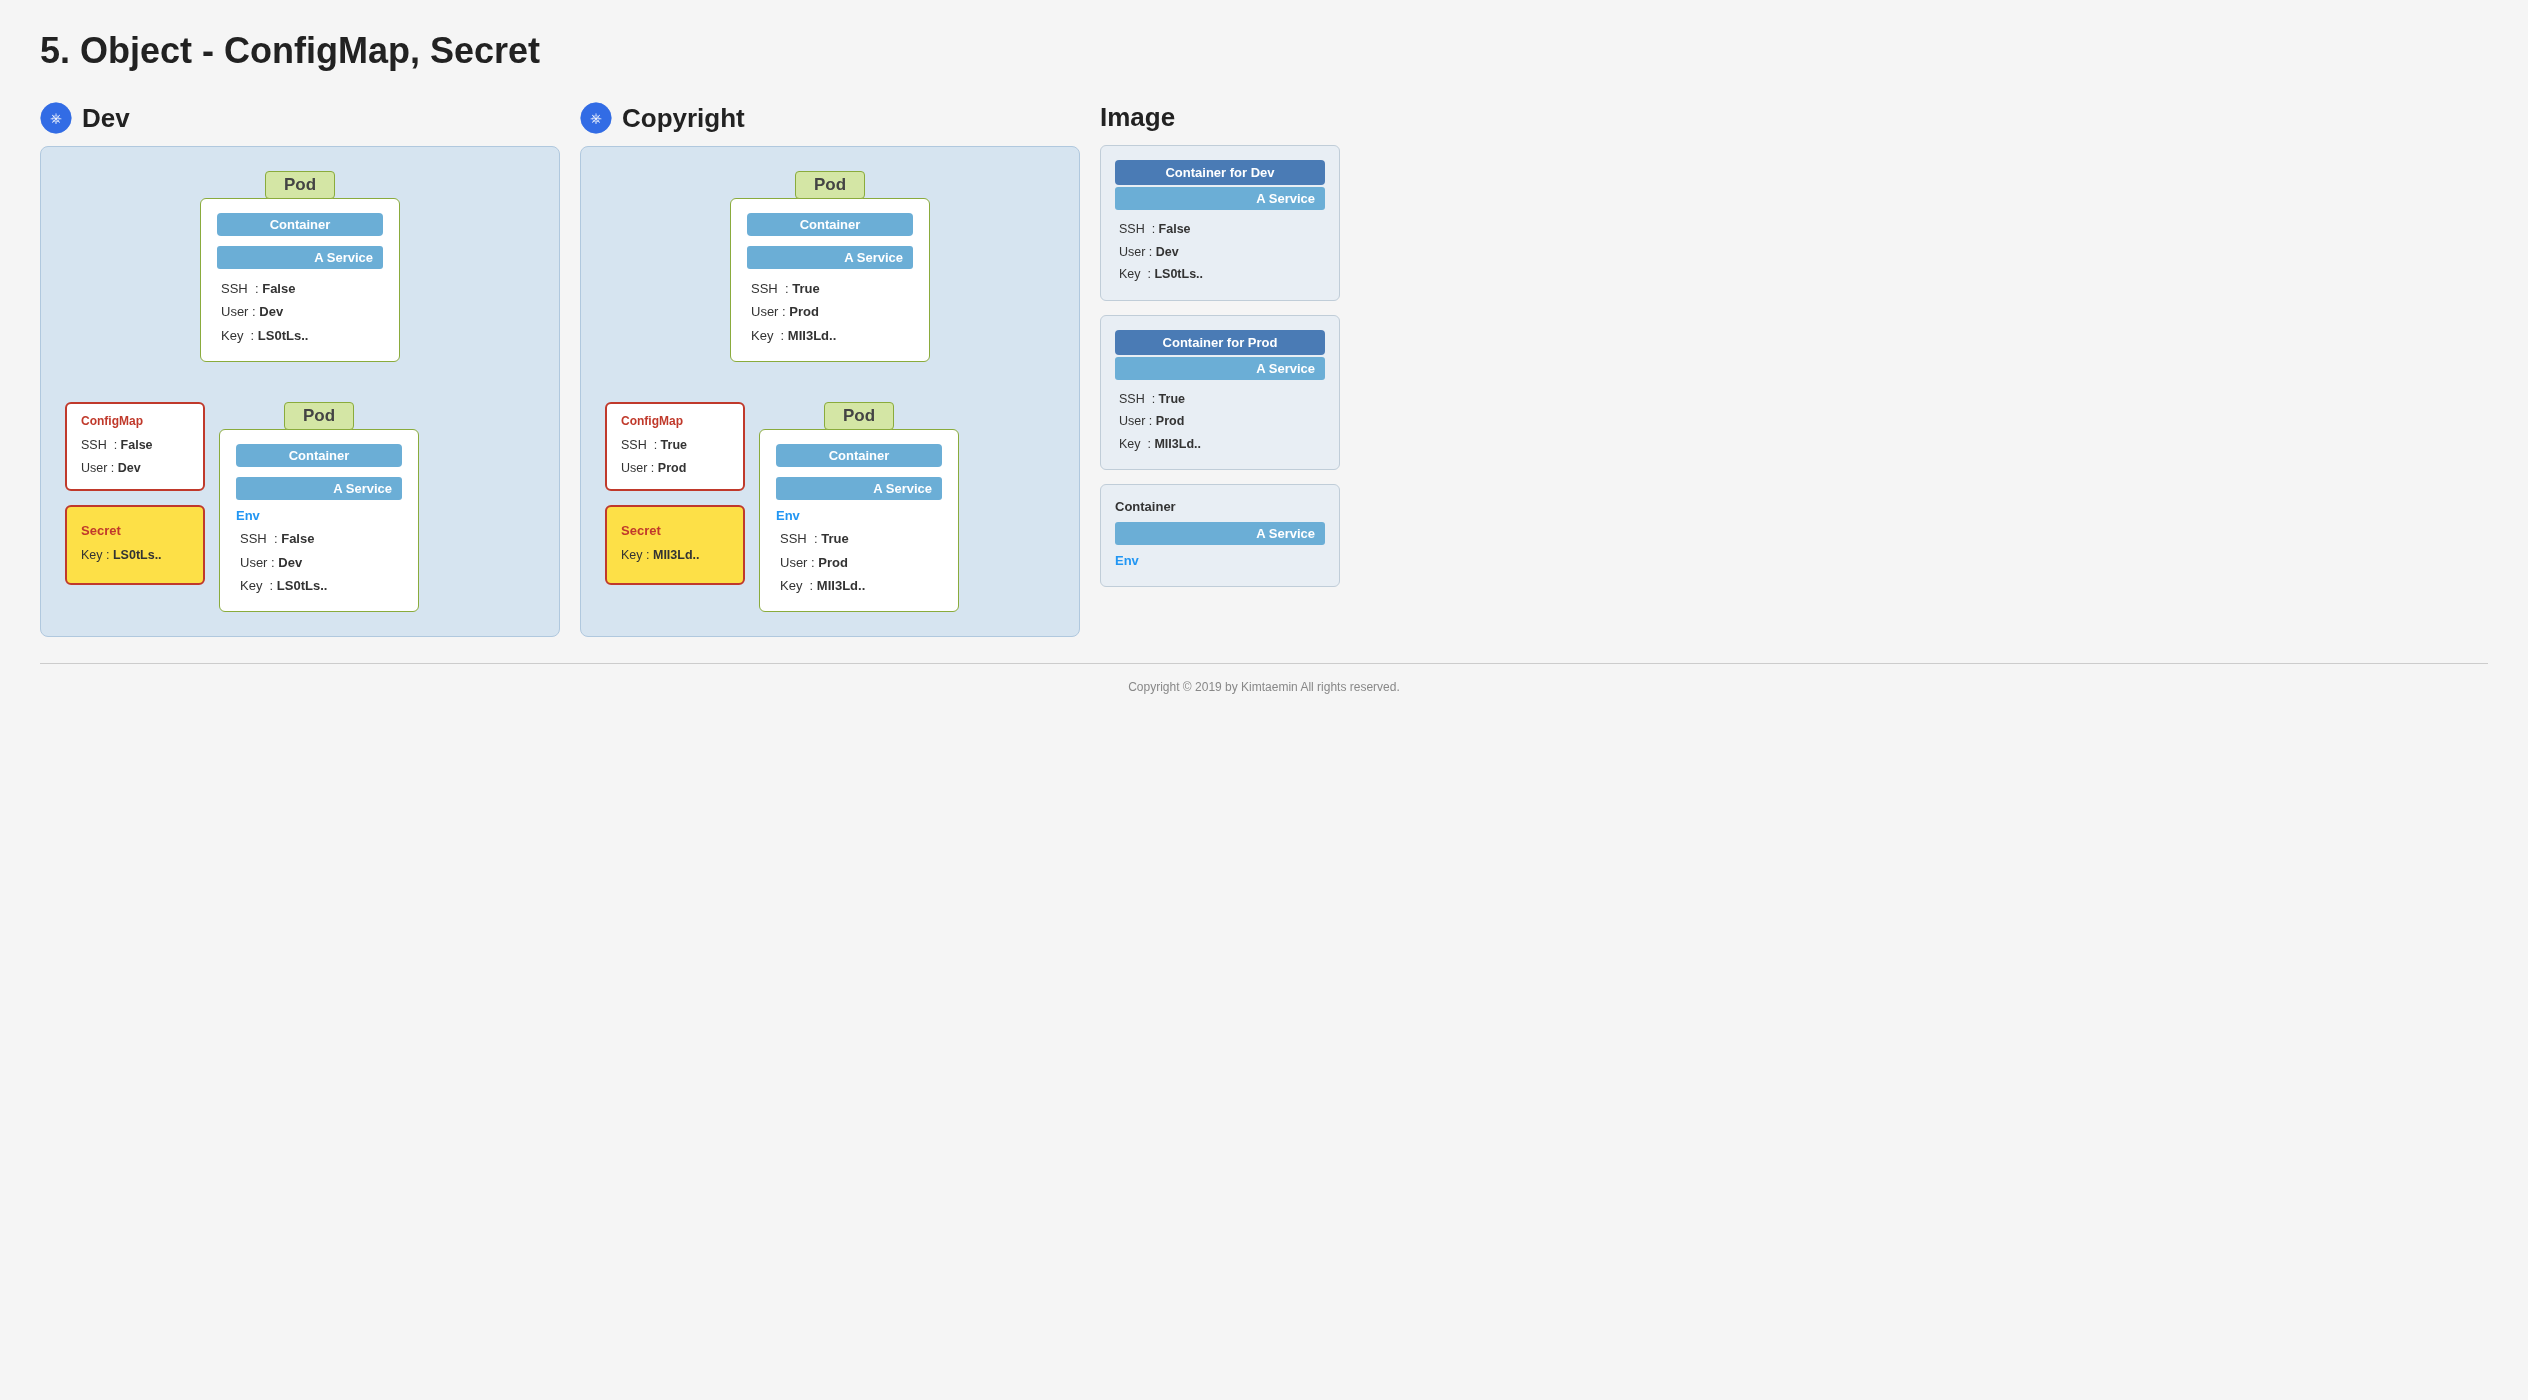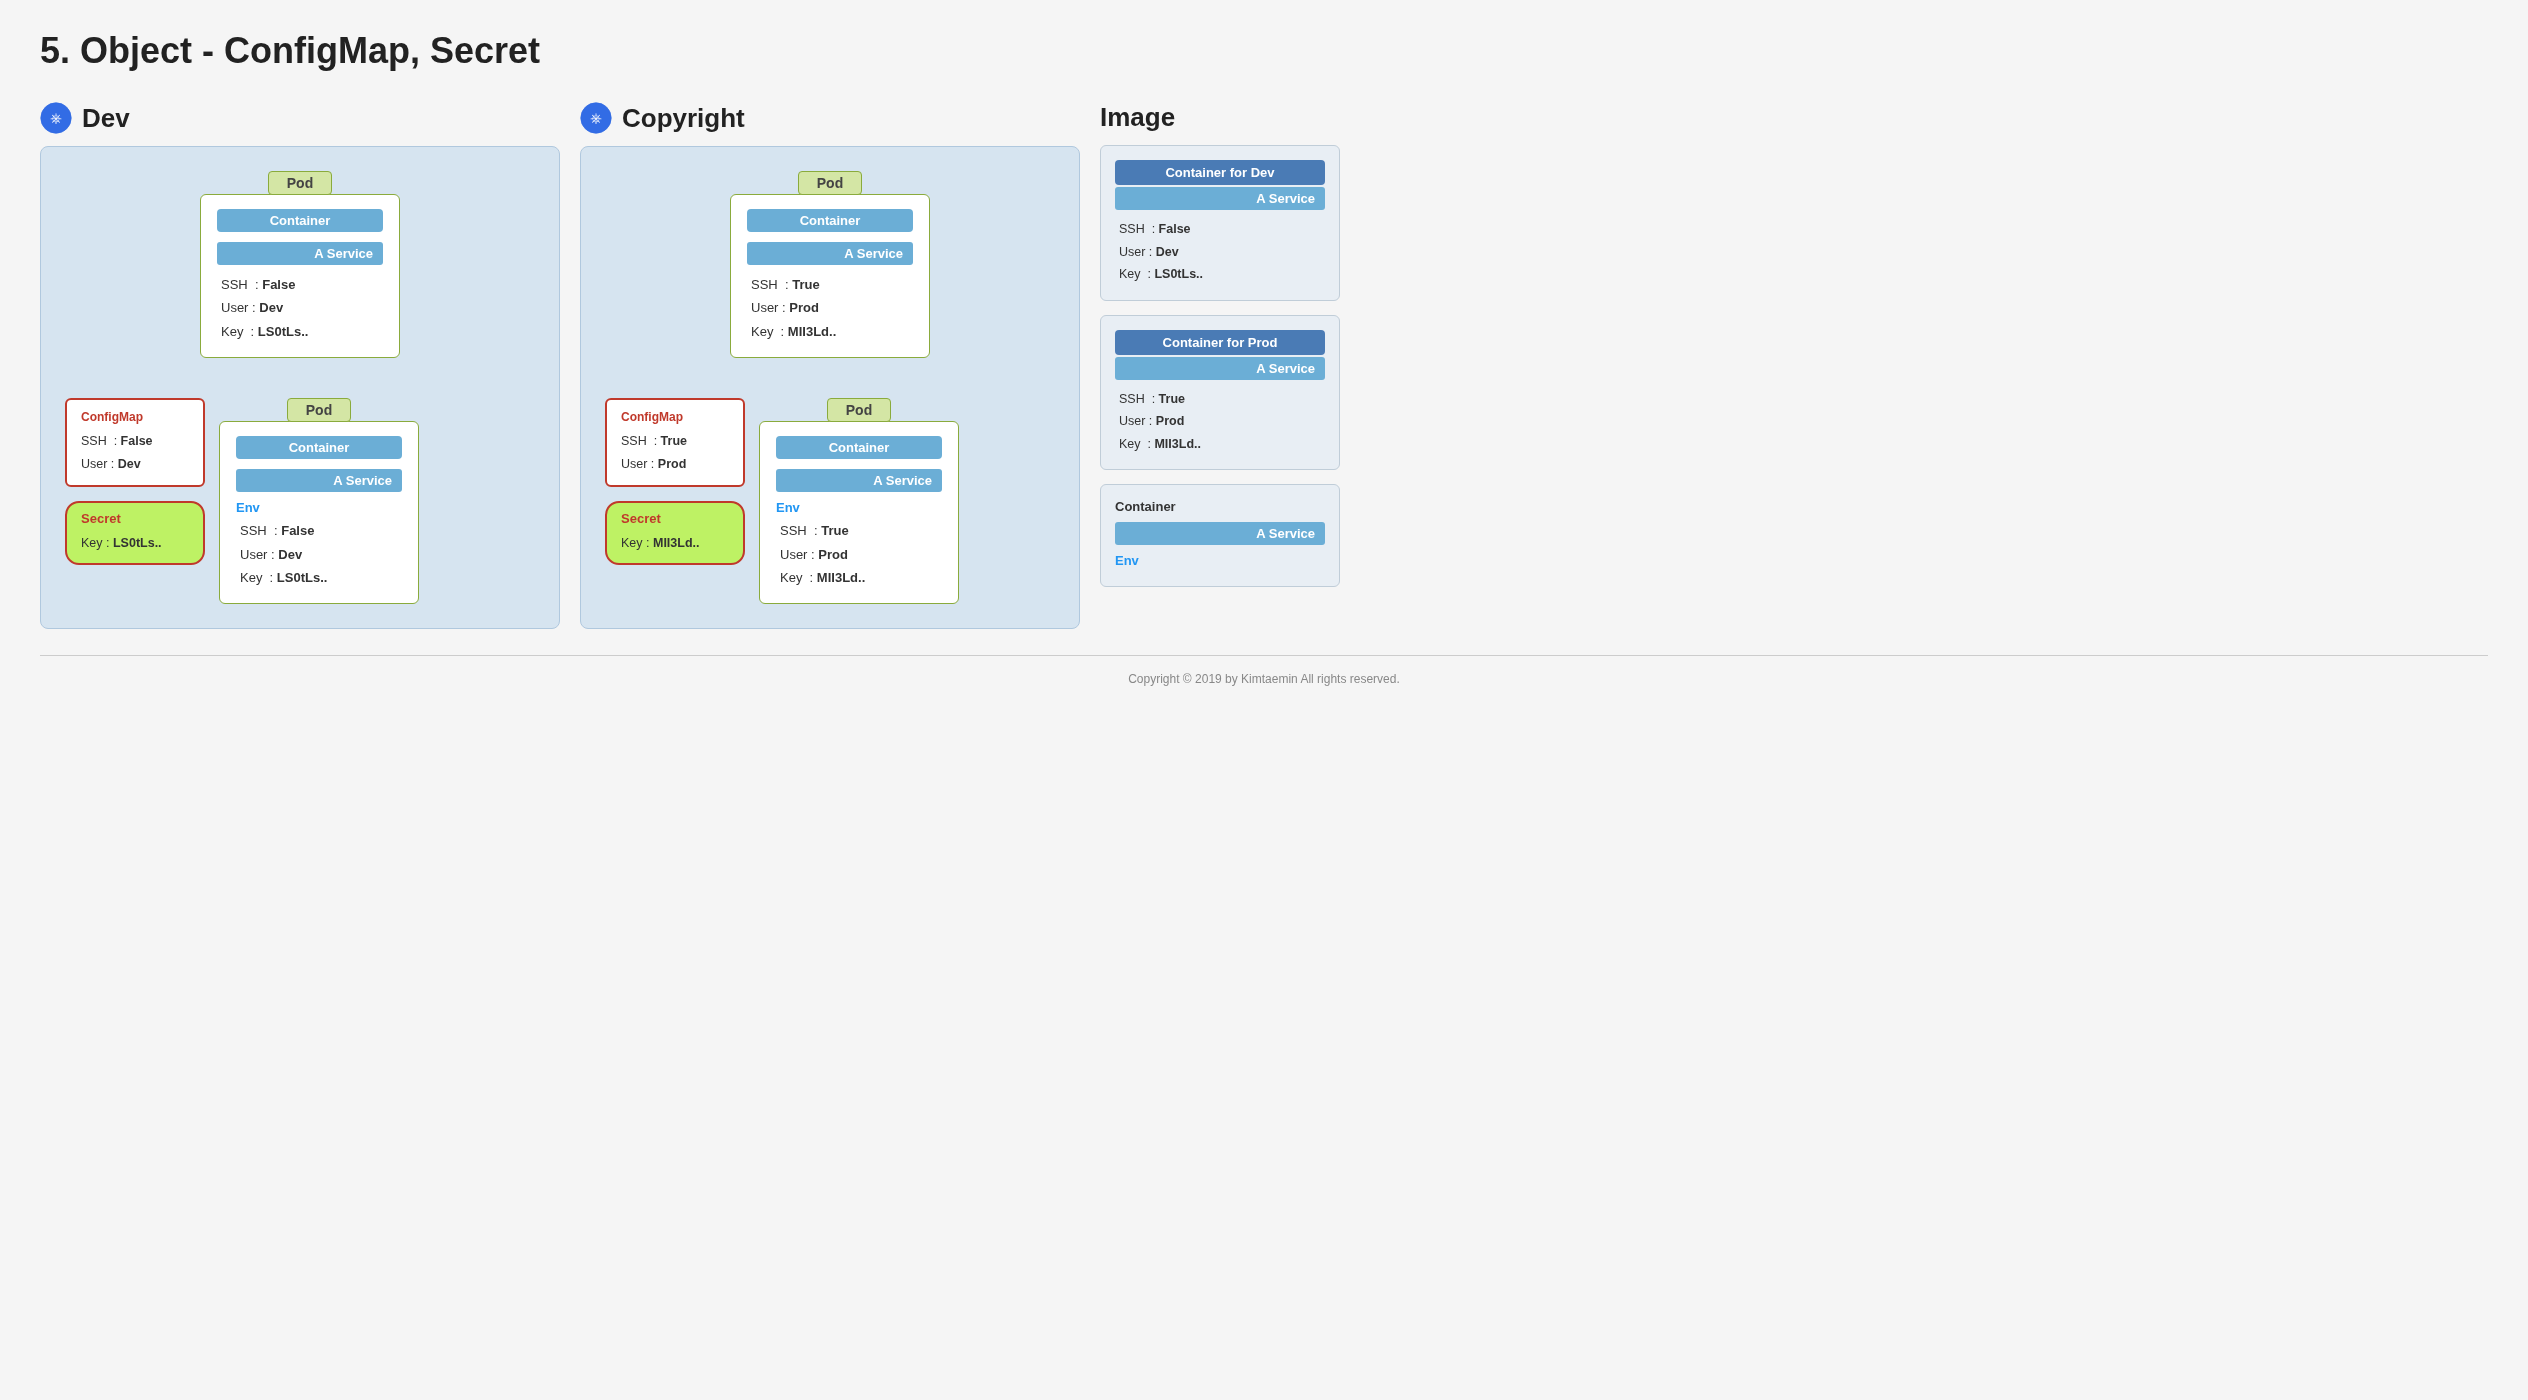--- a/index.html
+++ b/index.html
@@ -52,21 +52,21 @@
       display: flex;
       flex-direction: column;
       align-items: center;
       margin-bottom: 20px;
     }
     .pod-label {
       background: #d4e6a5;
       border: 1.5px solid #8aab3c;
       border-radius: 4px;
       padding: 3px 18px;
-      font-size: 14px;
+      font-size: 17px;
       font-weight: 600;
       color: #444;
       margin-bottom: -1px;
       z-index: 1;
       position: relative;
     }
     .pod-box {
       border: 1.5px solid #8aab3c;
       border-radius: 6px;
       background: white;
@@ -121,23 +121,23 @@
       color: #c0392b;
       margin-bottom: 6px;
     }
     .configmap-details {
       font-size: 12.5px;
       color: #333;
       line-height: 1.8;
     }
     .secret-box {
       border: 2px solid #c0392b;
-      border-radius: 14px;
-      background: #bef264;
-      padding: 8px 14px;
+      border-radius: 6px;
+      background: #fde047;
+      padding: 16px 14px;
       min-width: 140px;
     }
     .secret-title {
       font-size: 13px;
       font-weight: bold;
       color: #c0392b;
       margin-bottom: 6px;
     }
     
     .env-label {

